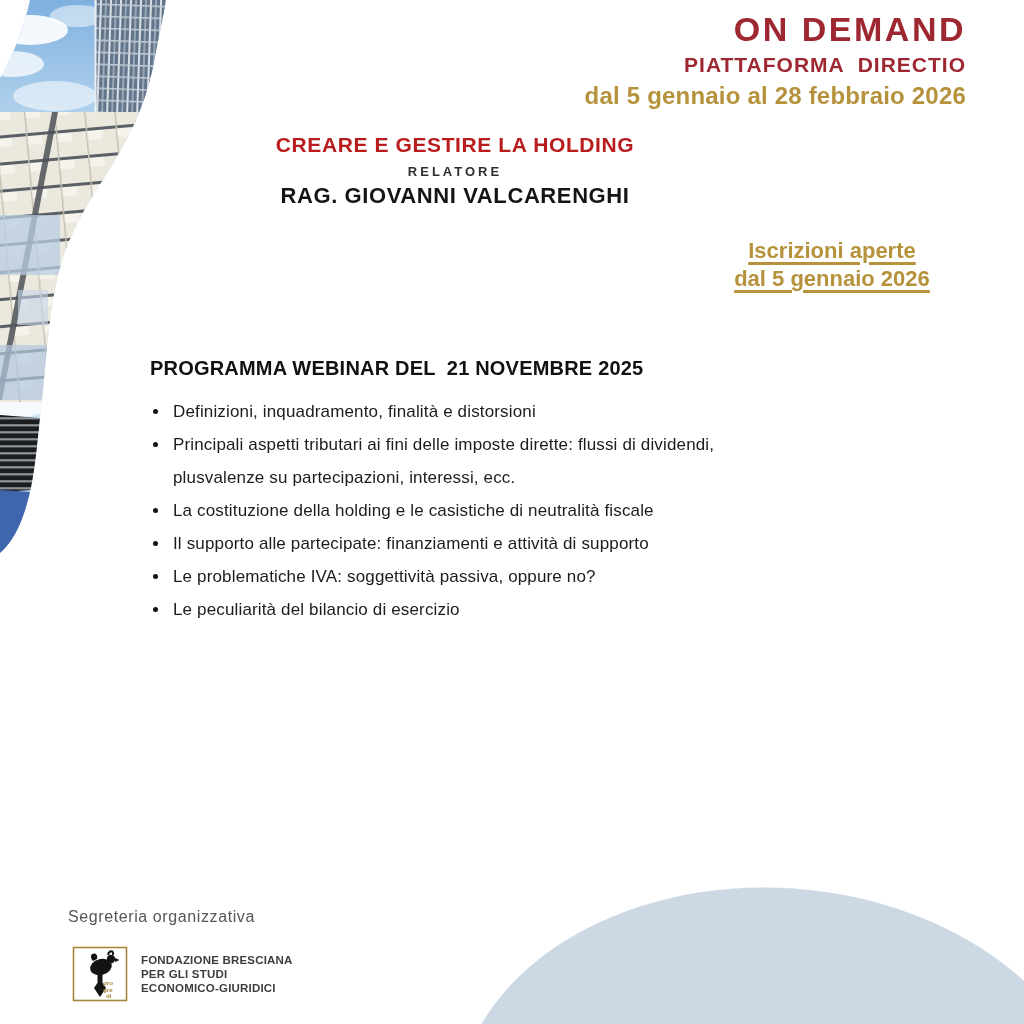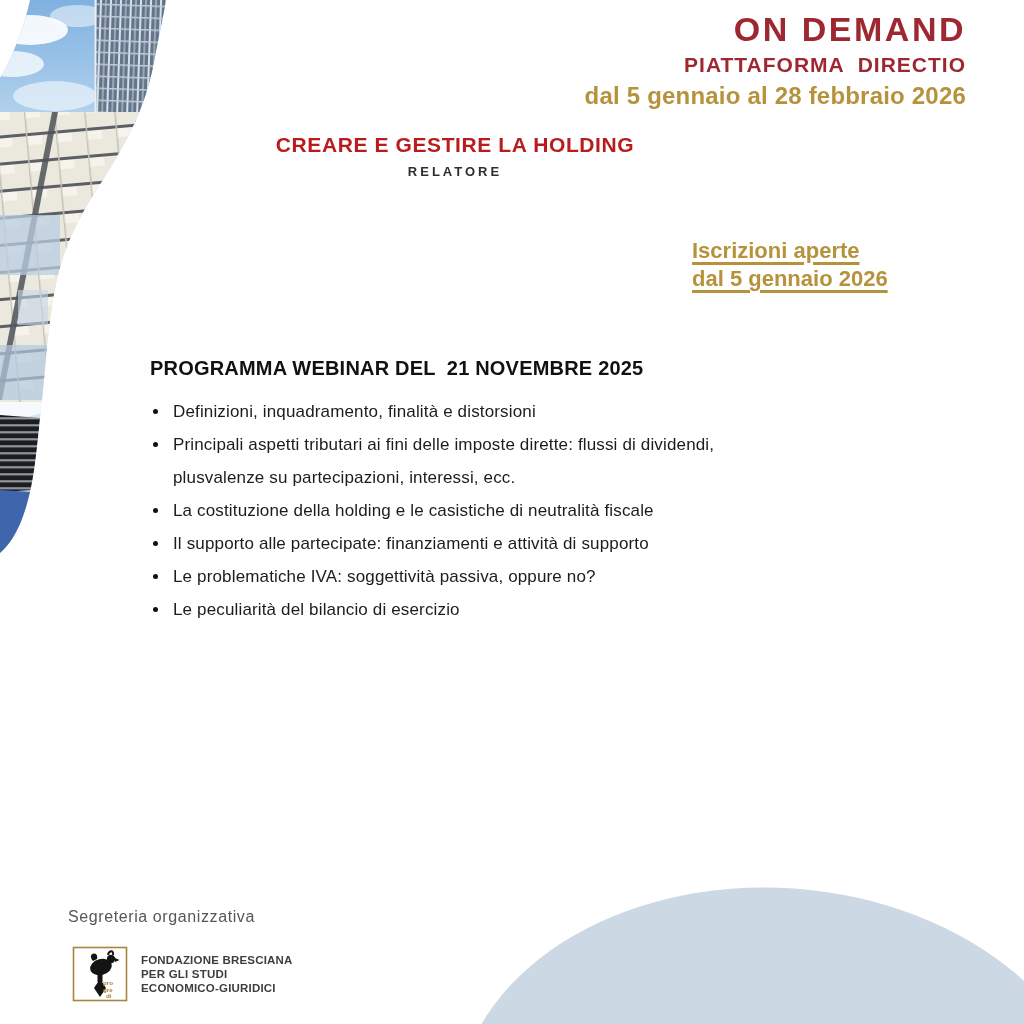--- a/index.html
+++ b/index.html
@@ -21,21 +21,21 @@
   .topright { position:absolute; top:10px; right:58px; text-align:right; }
   .on-demand  { font-size:34px; font-weight:700; letter-spacing:2.5px; line-height:38px; }
   .platform   { font-size:21px; font-weight:700; letter-spacing:1px; margin-top:5px; white-space:pre-wrap; }
   .date-range { font-size:24px; font-weight:700; margin-top:5px; letter-spacing:0.2px; }
   
   .title-block { position:absolute; top:133px; left:150px; width:610px; text-align:center; }
   .event-title { font-size:21px; font-weight:700; letter-spacing:0.6px; color:#b91c1c; }
   .speaker-label { font-size:13px; font-weight:700; letter-spacing:3px; color:#2e2e2e; margin-top:7px; }
   .speaker { font-size:22px; font-weight:700; letter-spacing:0.6px; color:#141414; margin-top:4px; }
   
-  .enroll { position:absolute; top:237px; right:52px; width:280px; 
+  .enroll { position:absolute; top:237px; right:52px; width:280px; text-align:center;
             font-size:22px; font-weight:700; line-height:28px; cursor:pointer; }
   .enroll div { text-decoration:underline; text-decoration-thickness:2.5px; text-underline-offset:4px; }
   
   .program { position:absolute; left:150px; top:341px; width:770px;margin-top:16px; }
   .program-heading { font-size:20px; font-weight:700; letter-spacing:0.2px; color:#111; white-space:pre-wrap; }
   .program-list { list-style:none; margin-top:15px; }
   .program-list li {
     position:relative; padding-left:23px; font-size:17px; line-height:33px;
     color:#1c1c1c; font-weight:500; letter-spacing:0.15px; white-space:pre-wrap;
   }
@@ -112,20 +112,21 @@
 
   <div class="topright">
     <div class="on-demand" style="color: rgb(158, 40, 50);">ON DEMAND</div>
     <div class="platform" style="color: rgb(158, 40, 50);">PIATTAFORMA  DIRECTIO</div>
     <div class="date-range" style="color: rgb(182, 146, 60);">dal 5 gennaio al 28 febbraio 2026</div>
   </div>
 
   <div class="title-block">
     <div class="event-title">CREARE E GESTIRE LA HOLDING</div>
     <div class="speaker-label">RELATORE</div>
+    <div class="speaker">RAG. GIOVANNI VALCARENGHI</div>
   </div>
 
   <div class="enroll" style="color: rgb(182, 146, 60);">
     <div>Iscrizioni aperte</div>
     <div>dal 5 gennaio 2026</div>
   </div>
 
   <div class="program">
     <div class="program-heading">PROGRAMMA WEBINAR DEL  21 NOVEMBRE 2025</div>
     <ul class="program-list">

